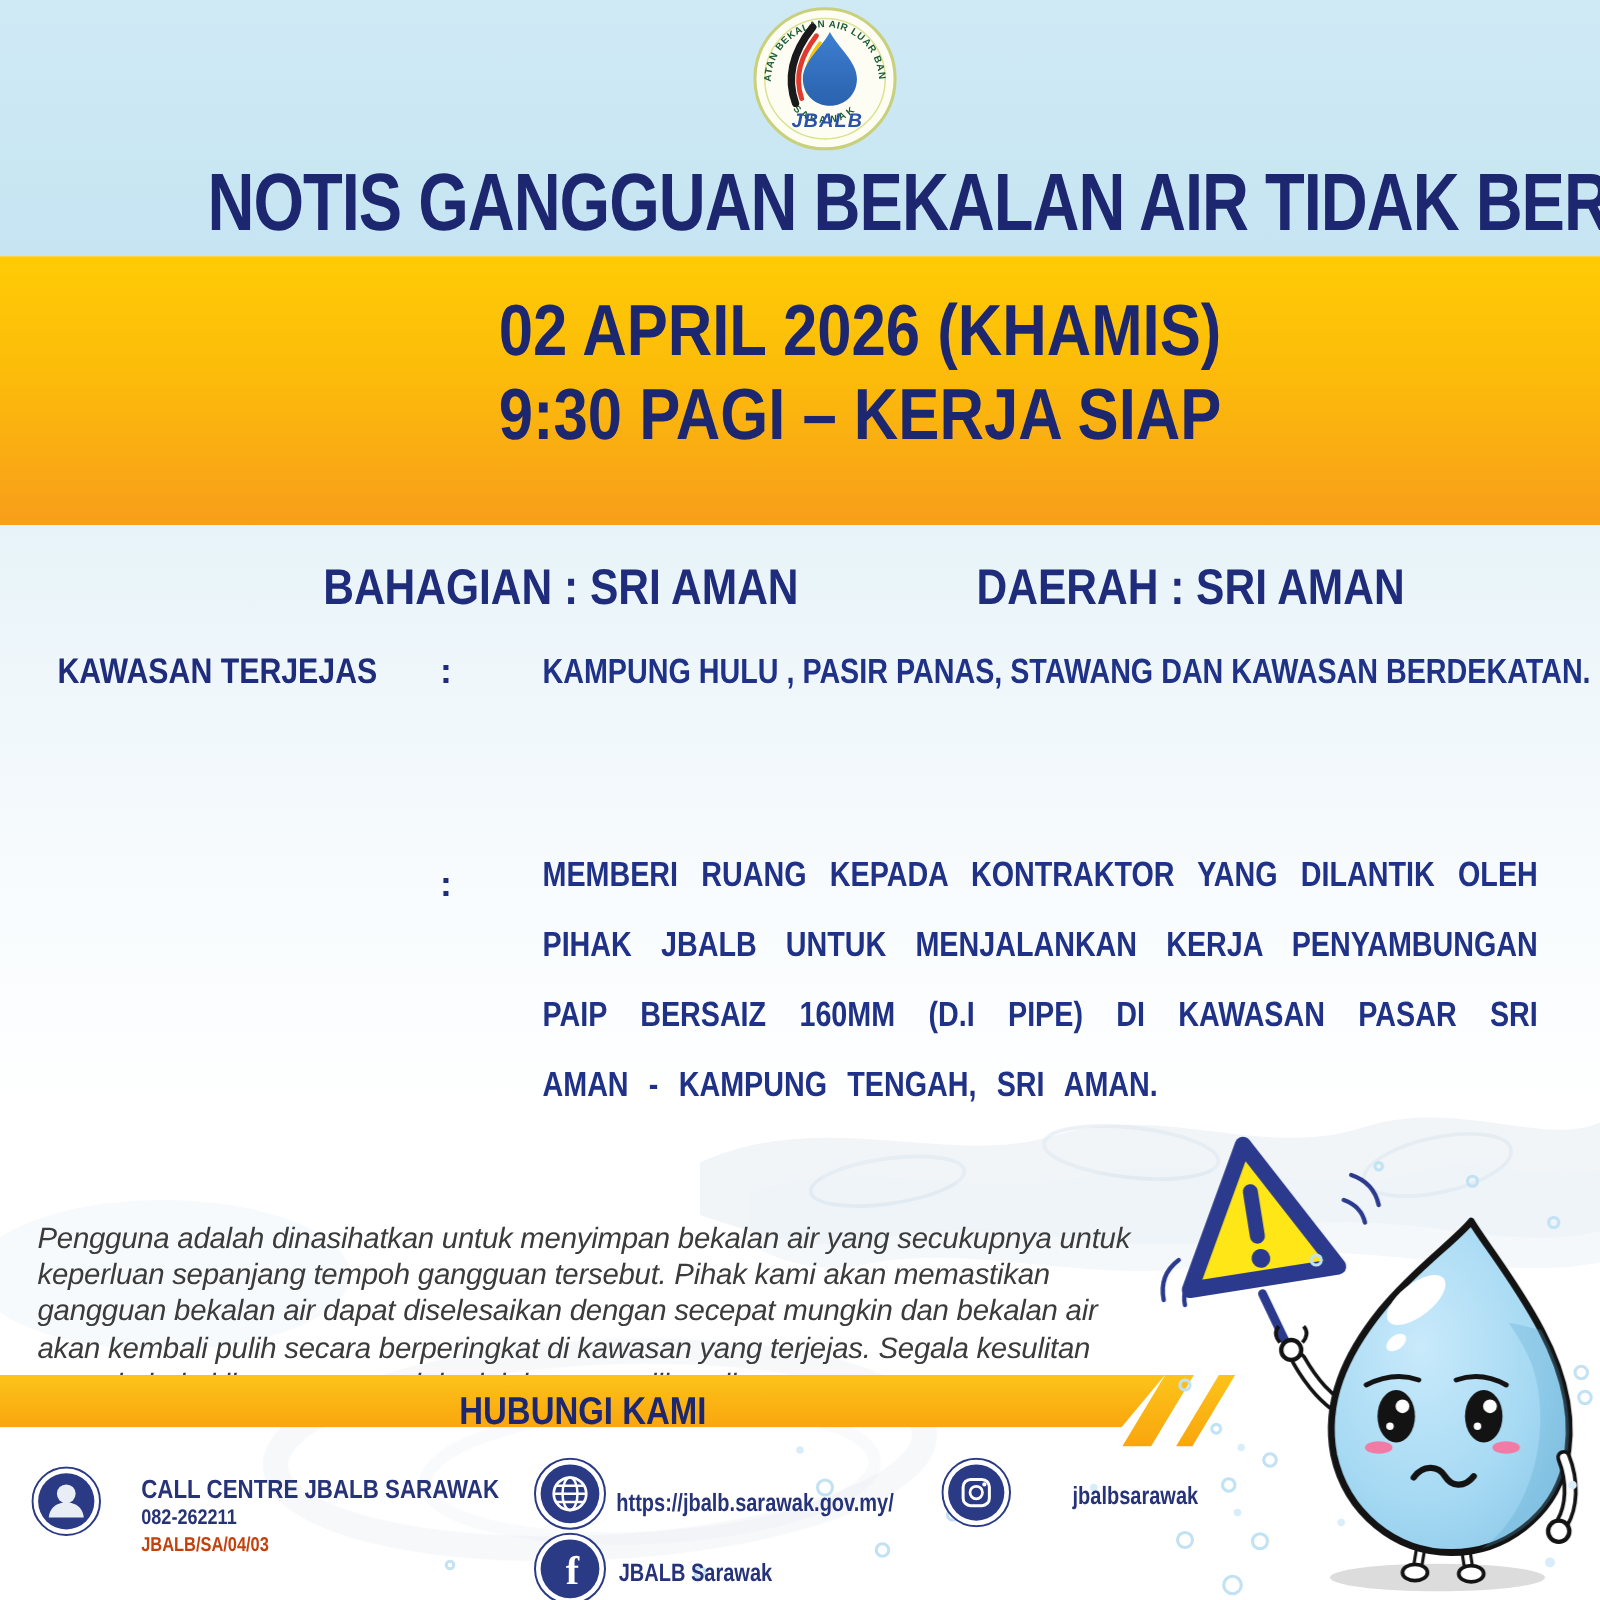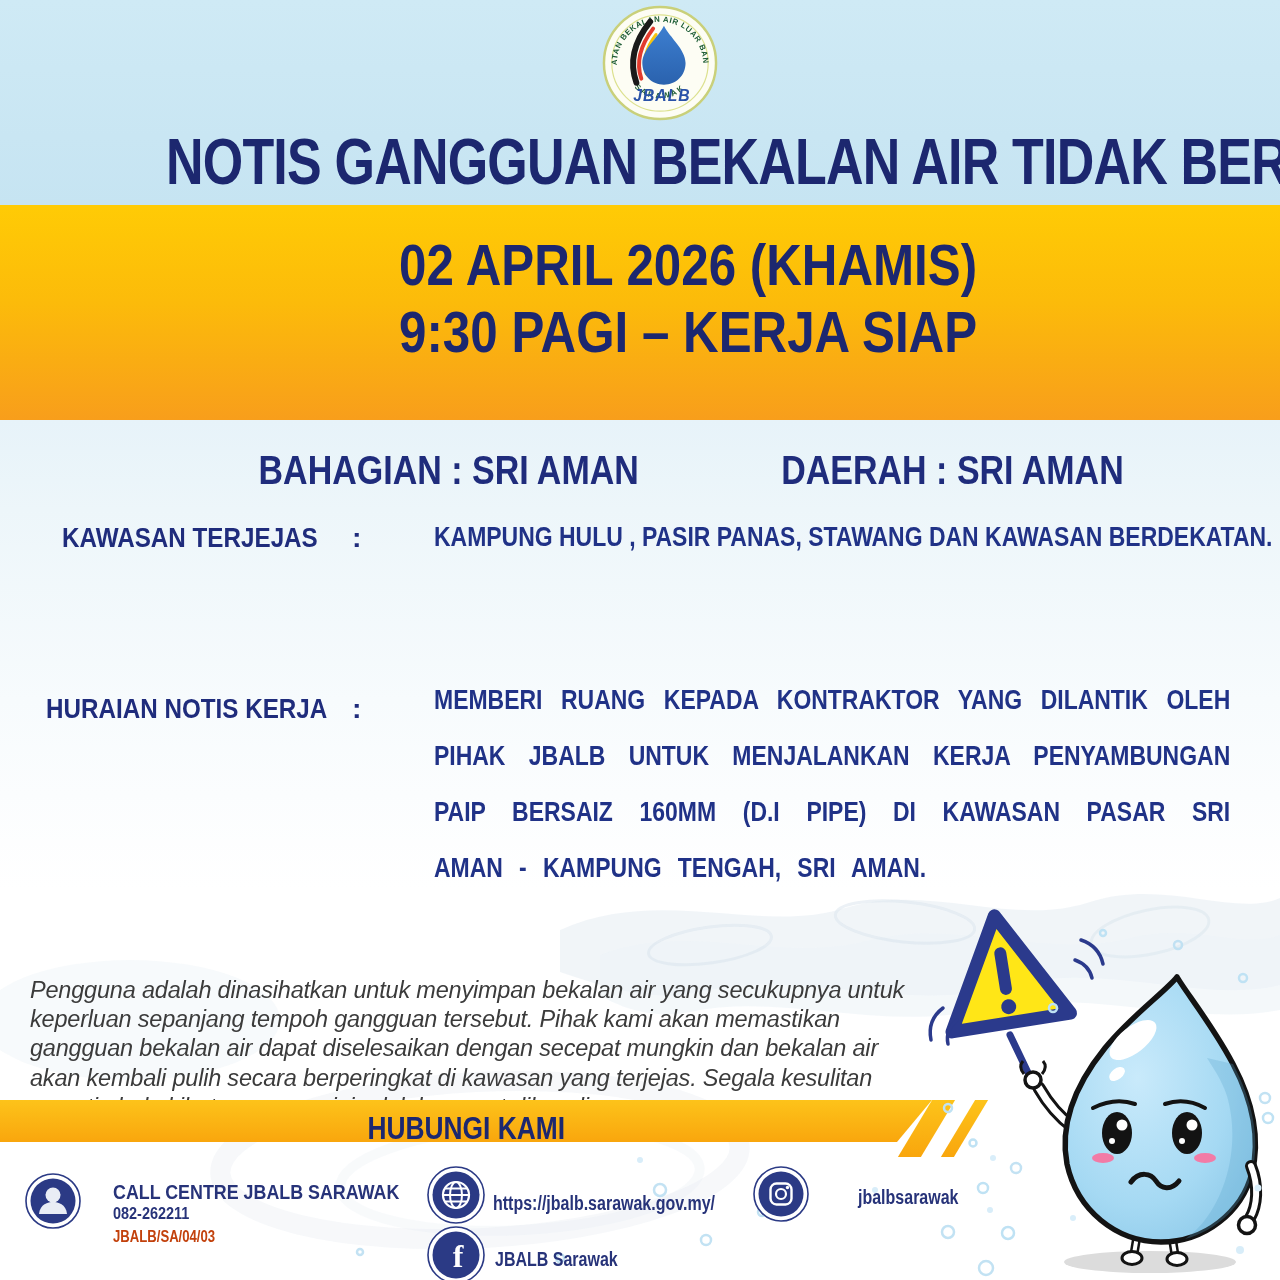--- a/index.html
+++ b/index.html
@@ -131,31 +131,28 @@
     <span class="band-line"><span class="cond-c" style="transform:scaleX(.85)">9:30 PAGI – KERJA SIAP</span></span>
   </div>
 
   <div class="bahagian-item" style="left:225px;width:360px;">
     <span class="cond-c">BAHAGIAN : SRI AMAN</span>
   </div>
   <div class="bahagian-item" style="left:751px;width:360px;">
     <span class="cond-c">DAERAH : SRI AMAN</span>
   </div>
 
-  <div class="row-label" style="top:521px;margin-left:16px;">
+  <div class="row-label" style="top:521px;">
     <span class="cond">KAWASAN TERJEJAS</span>
   </div>
   <div class="row-colon" style="top:521px;">:</div>
   <div class="kawasan-value">
     <span class="cond">KAMPUNG HULU , PASIR PANAS, STAWANG DAN KAWASAN BERDEKATAN.</span>
   </div>
 
-  <div class="row-label" style="top:692px;">
-    <span class="cond">HURAIAN NOTIS KERJA</span>
-  </div>
   <div class="row-colon" style="top:692px;">:</div>
   <div class="huraian-value">MEMBERI RUANG KEPADA KONTRAKTOR YANG DILANTIK OLEH PIHAK JBALB UNTUK MENJALANKAN KERJA PENYAMBUNGAN PAIP BERSAIZ 160MM (D.I PIPE) DI KAWASAN PASAR SRI AMAN - KAMPUNG TENGAH, SRI AMAN.</div>
 
   <div class="advisory">Pengguna adalah dinasihatkan untuk menyimpan bekalan air yang secukupnya untuk keperluan sepanjang tempoh gangguan tersebut. Pihak kami akan memastikan gangguan bekalan air dapat diselesaikan dengan secepat mungkin dan bekalan air akan kembali pulih secara berperingkat di kawasan yang terjejas. Segala kesulitan yang timbul akibat gangguan ini adalah sangat dikesali.</div>
 
   <div class="contact-bar">
     <span>HUBUNGI KAMI</span>
   </div>
   <div class="stripe s1"></div>
   <div class="stripe s2"></div>

